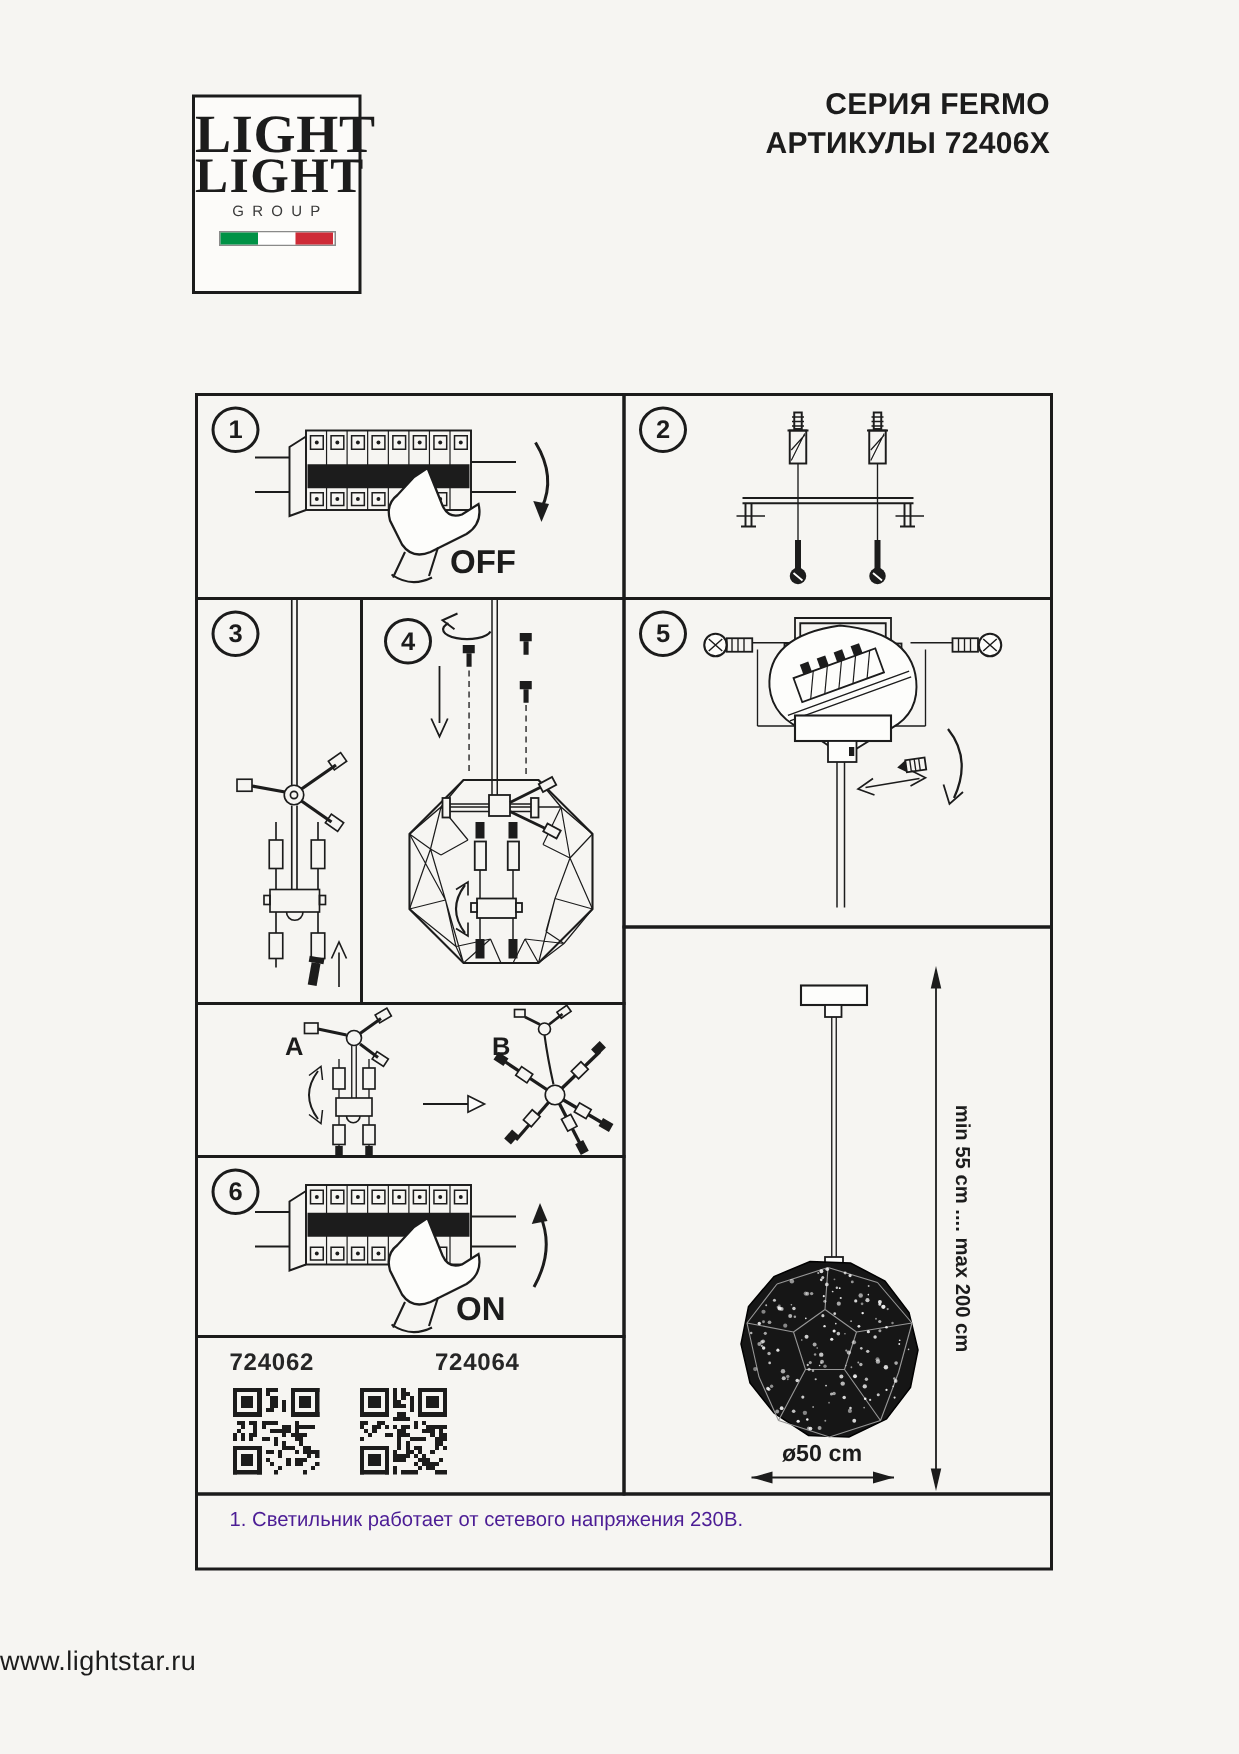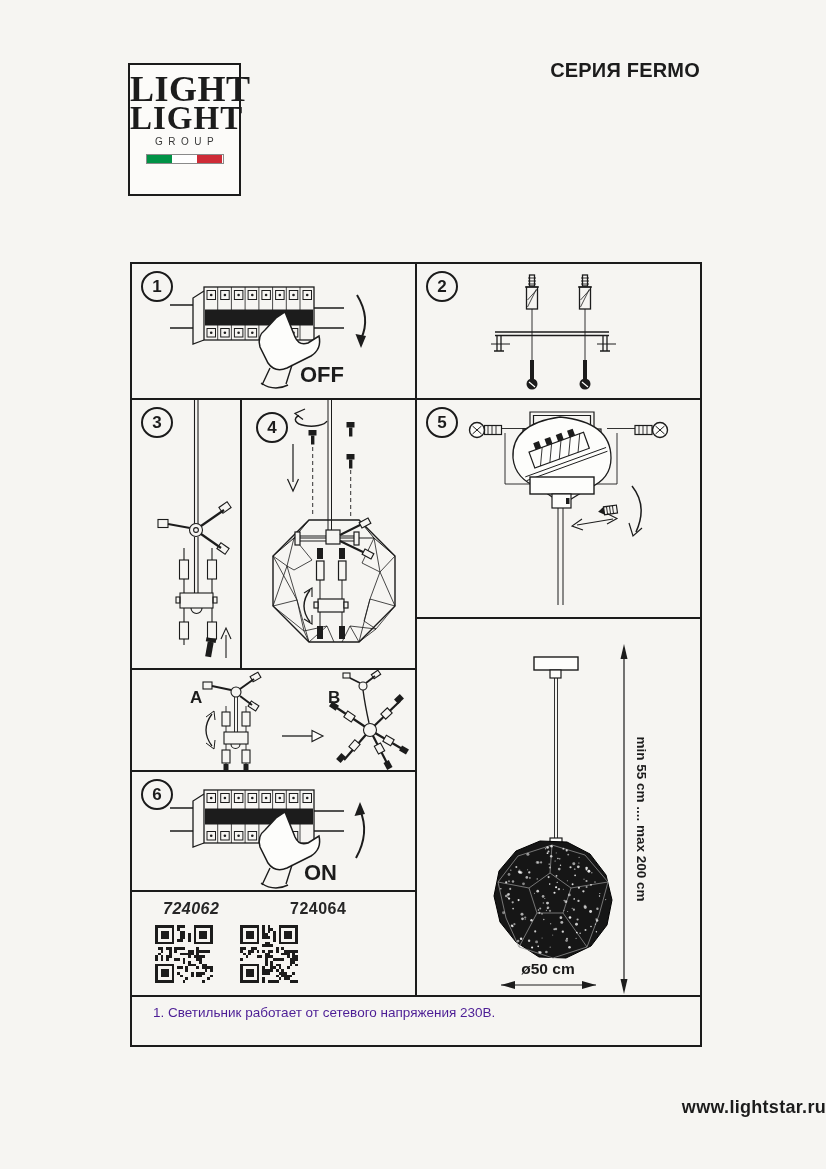--- a/index.html
+++ b/index.html
@@ -44,44 +44,45 @@
   #p3{left:130px;top:398px;width:112px;height:272px;}
   #p4{left:240px;top:398px;width:177px;height:272px;}
   #p5{left:415px;top:398px;width:287px;height:221px;}
   #plamp{left:415px;top:617px;width:287px;height:380px;}
   #pab{left:130px;top:668px;width:287px;height:104px;}
   #p6{left:130px;top:770px;width:287px;height:122px;}
   #pqr{left:130px;top:890px;width:287px;height:107px;}
   #pnotes{left:130px;top:995px;width:572px;height:52px;}
 
   .artnum{position:absolute;top:8px;font-size:16px;font-weight:bold;letter-spacing:.5px;color:#262626;}
-  #art-left{left:31px;font-style:italic;} #art-right{left:110px;margin-left:48px;}
+  #art-left{left:21px;} #art-right{left:110px;margin-left:48px;}
   svg.qr{fill:#1c1c1c;}
   #qr-left{left:23px;top:33px;} #qr-right{left:108px;top:33px;}
 
   .notes{padding:7px 0 0 21px;font-size:13.5px;line-height:17px;color:#4c1d95;}
-  .footer{position:absolute;left:0;top:1097px;width:826px;text-align:right;
-          font-size:18px;font-weight:bold;letter-spacing:.3px;}
+  .footer{position:absolute;left:0;top:1097px;width:826px;text-align:left;
+          font-size:18px;font-weight:normal;letter-spacing:.3px;}
 </style>
 </head>
 <body>
 
 <div class="logo">
   <div class="logo-light">LIGHT</div>
   <div class="logo-star">LIGHT</div>
   <div class="logo-group">GROUP</div>
   <div class="flag">
     <span class="f-green"></span>
     <span class="f-white"></span>
     <span class="f-red"></span>
   </div>
 </div>
 
 <div class="titles">
   <div class="series">СЕРИЯ FERMO</div>
+  <div class="articles">АРТИКУЛЫ 72406X</div>
 </div>
 
 <section class="panel" id="p1">
   <svg width="283" height="134" viewBox="0 0 283 134">
     <g stroke="#1c1c1c" fill="none" stroke-width="1.3">
       <path d="M72,27 L61,34 L61,80 L72,76"></path>
       <rect x="72" y="23" width="110" height="53"></rect>
       <path d="M85.7,23V76 M99.4,23V76 M113.1,23V76 M126.9,23V76 M140.6,23V76 M154.3,23V76 M168,23V76" stroke-width="0.8"></path>
       <g stroke-width="1">
         <rect x="75" y="26.5" width="8.5" height="9"></rect>

